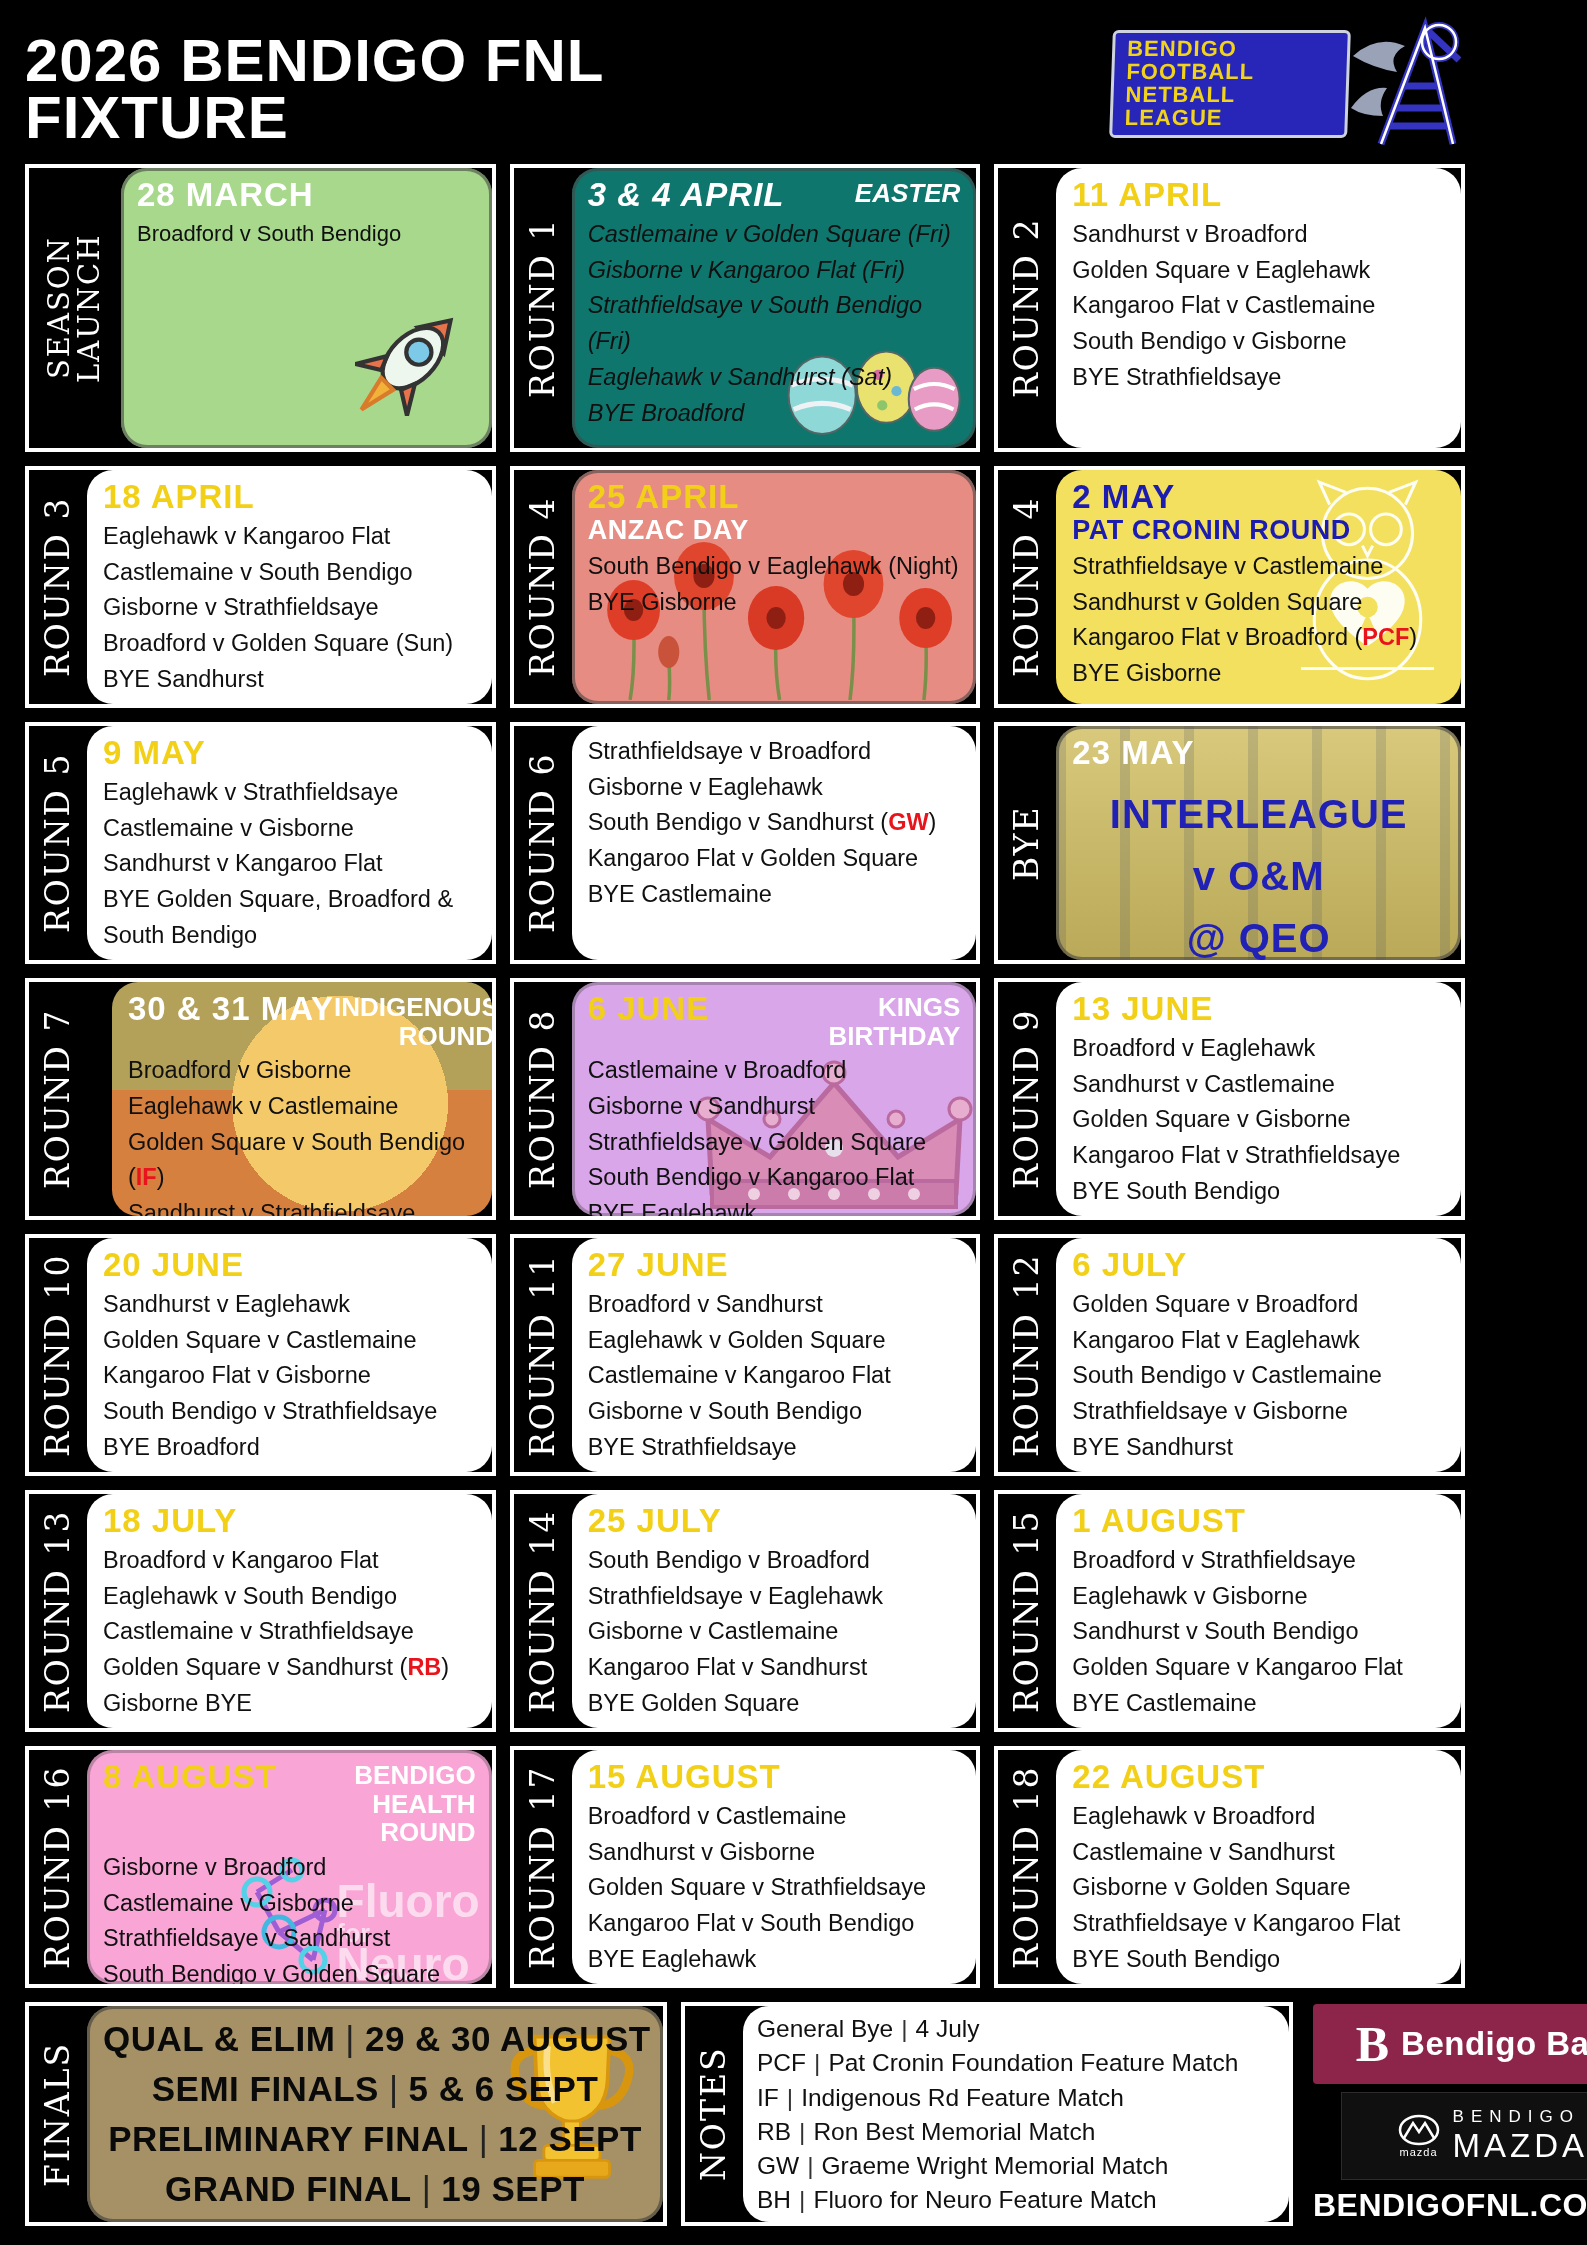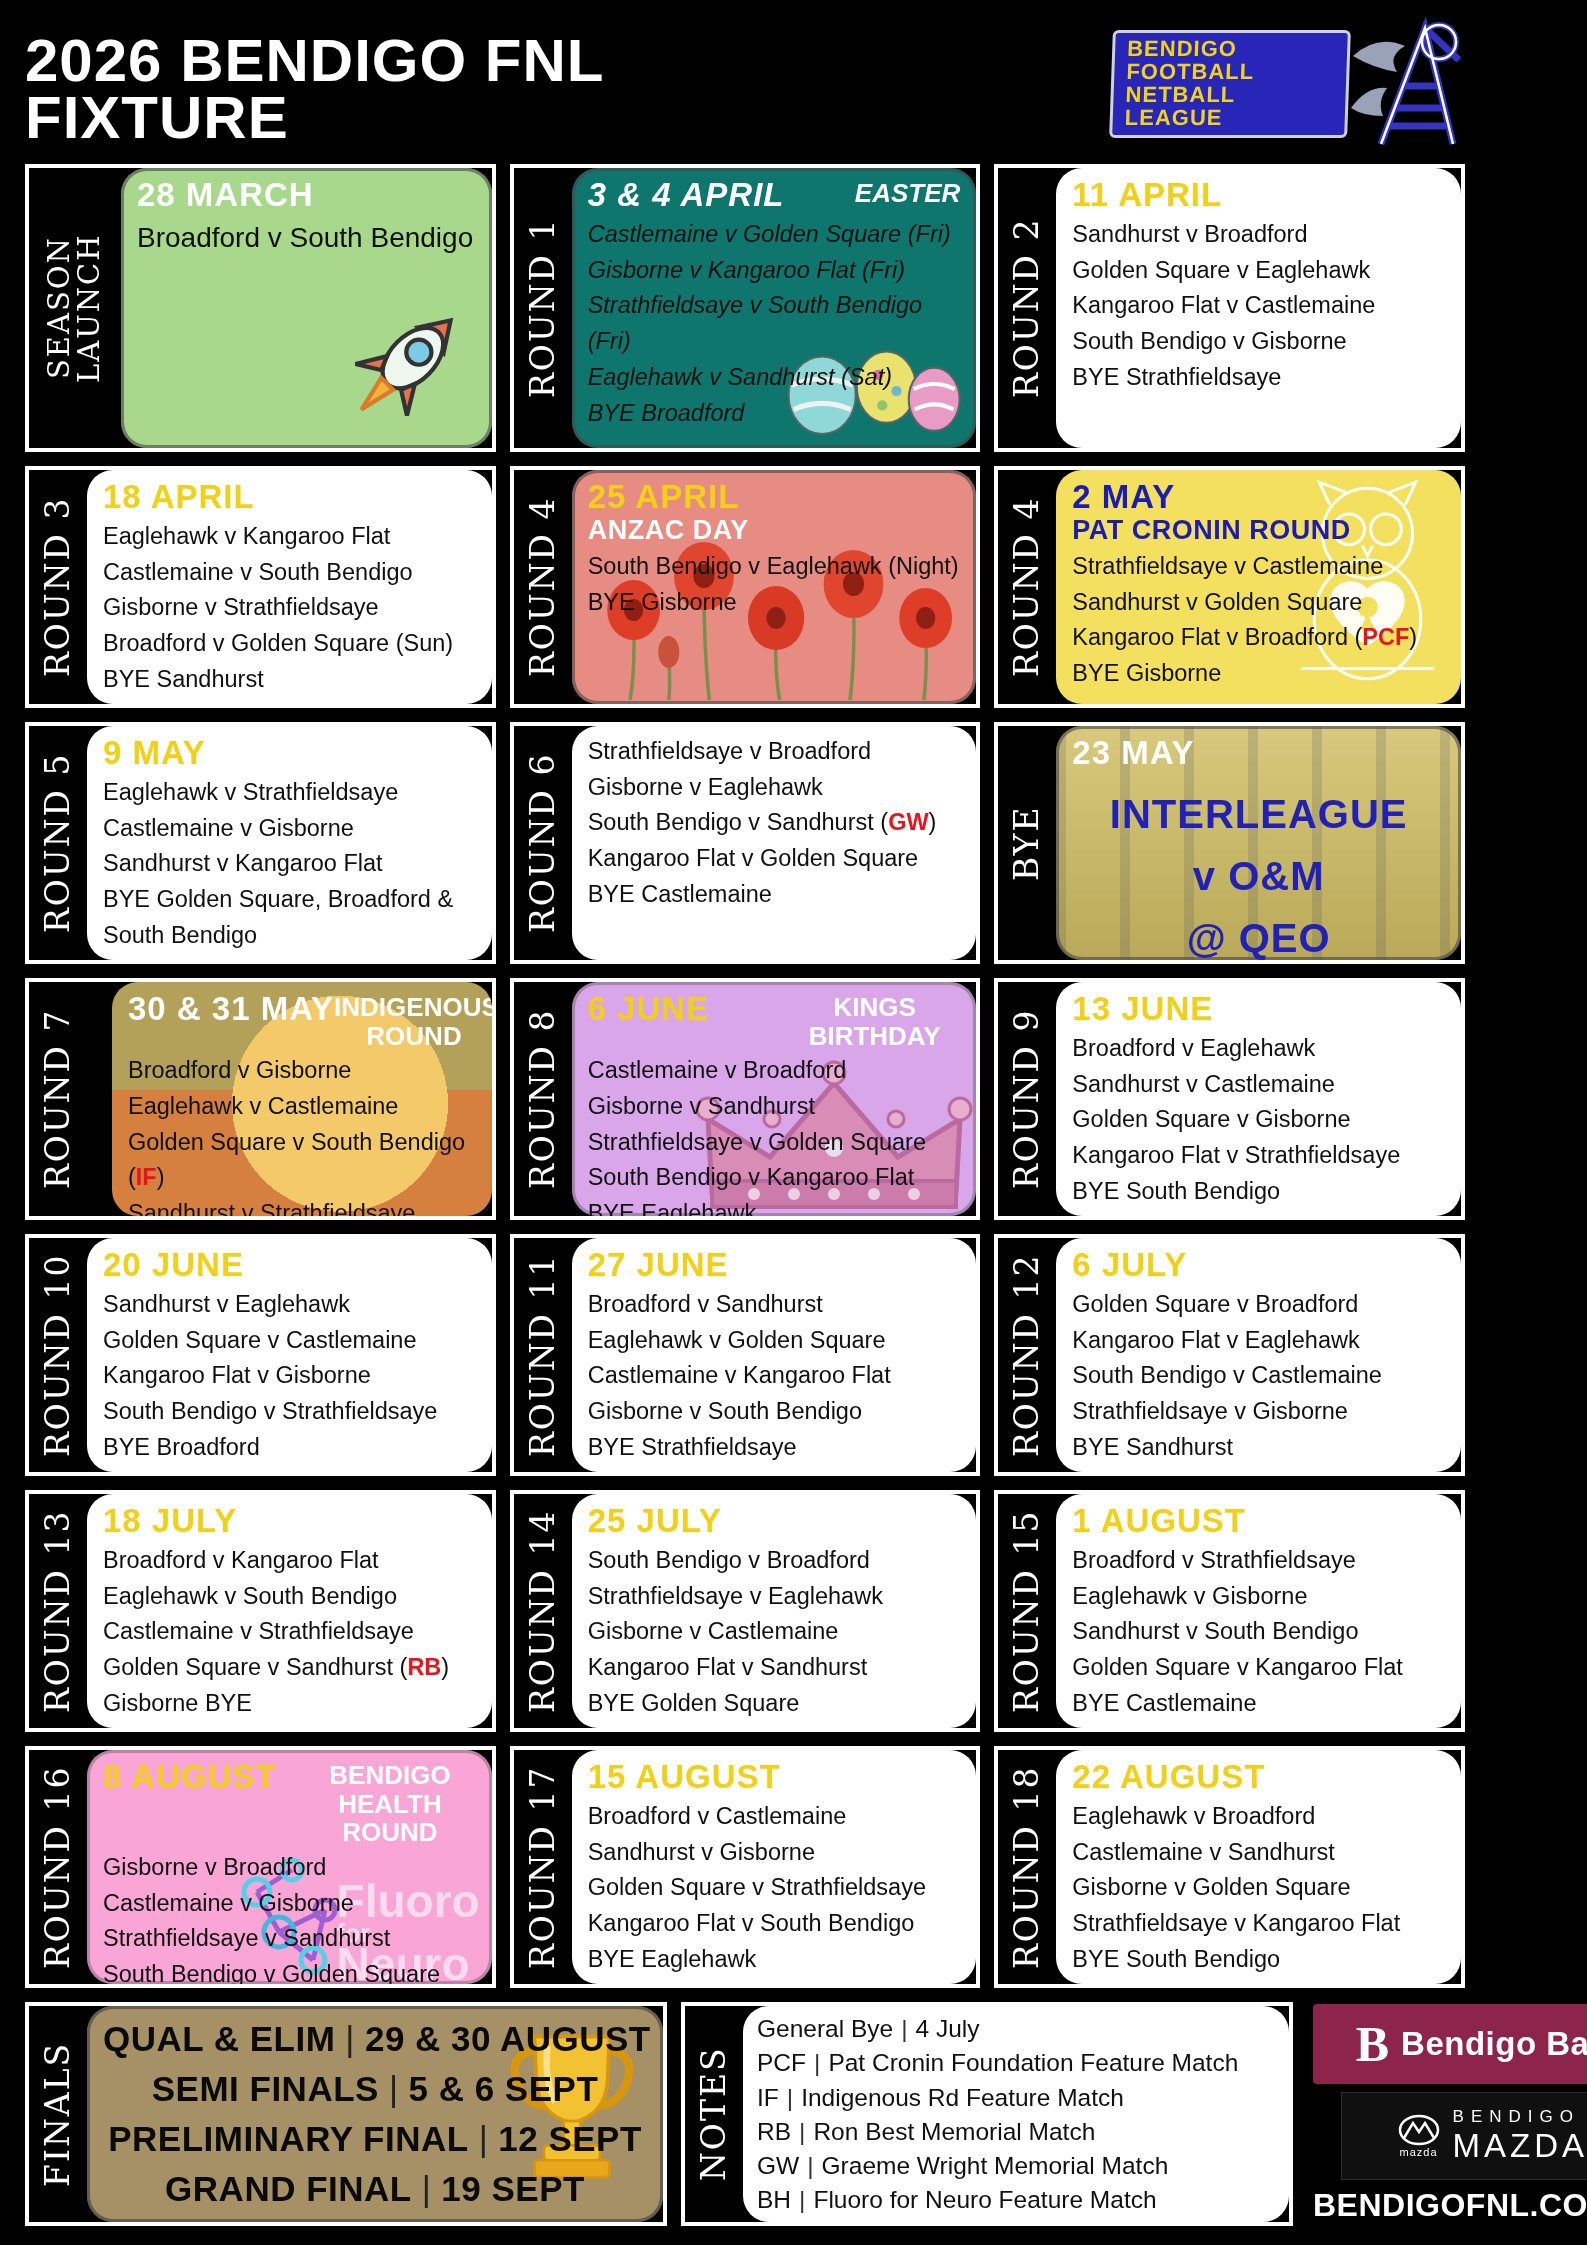--- a/index.html
+++ b/index.html
@@ -20,29 +20,29 @@
   .card{display:flex;background:#000;border:4px solid #fff;box-sizing:border-box;overflow:hidden;}
   .side{flex:none;width:58px;background:#000;color:#fff;display:flex;align-items:center;justify-content:center;
     font-family:"DejaVu Serif",serif;font-size:33px;letter-spacing:2px;line-height:1.02;
     writing-mode:vertical-rl;transform:rotate(180deg);white-space:pre-line;text-align:center;}
   .theme-launch .side{width:92px;font-size:29px;}
   .content{flex:1;position:relative;padding:8px 16px;background:#fff;overflow:hidden;border-radius:26px;}
   .content>*{position:relative;z-index:2;}
   .deco{position:absolute;z-index:1;}
   .date-row{display:flex;justify-content:space-between;align-items:flex-start;margin-bottom:3px;}
   .date{font-size:33px;font-weight:800;letter-spacing:1px;color:#f2d017;white-space:nowrap;}
-  .badge{font-size:26px;font-weight:800;color:#fff;text-align:center;line-height:1.1;max-width:46%;padding-top:3px;}
+  .badge{font-size:26px;font-weight:800;color:#fff;text-align:right;line-height:1.1;max-width:46%;padding-top:3px;}
   .subtitle{font-size:27px;font-weight:800;color:#fff;margin:-4px 0 3px 0;letter-spacing:.5px;}
   .line{font-size:23.5px;color:#101010;line-height:1.52;}
   .code{color:#e8131b;font-weight:800;}
 
   
   .theme-launch .content{background:#a7d88c;box-shadow:inset 0 0 0 3px rgba(70,70,70,.6);}
   .theme-launch .date{color:#fff;}
-  .theme-launch .line{font-size:28px;}
+  .theme-launch .line{font-size:22px;}
   .theme-easter .content{background:#0f766e;box-shadow:inset 0 0 0 3px rgba(70,70,70,.6);font-style:italic;}
   .theme-easter .date{color:#fff;}
   .theme-anzac .content{background:#e78c82;box-shadow:inset 0 0 0 3px rgba(70,70,70,.6);}
   .theme-patcronin .content{background:#f3e05e;}
   .theme-patcronin .date,.theme-patcronin .subtitle{color:#1c1cb0;}
   .theme-interleague .content{background:
      repeating-linear-gradient(90deg,rgba(45,55,90,.16) 0 10px,rgba(0,0,0,0) 10px 64px),
      linear-gradient(180deg,#d8c97c,#b9a958);box-shadow:inset 0 0 0 3px rgba(70,70,70,.6);}
   .theme-interleague .date{color:#fff;}
   .big-line{font-weight:800;font-size:40px;color:#2121b5;text-align:center;line-height:1.0;margin-top:22px;letter-spacing:1px;}

